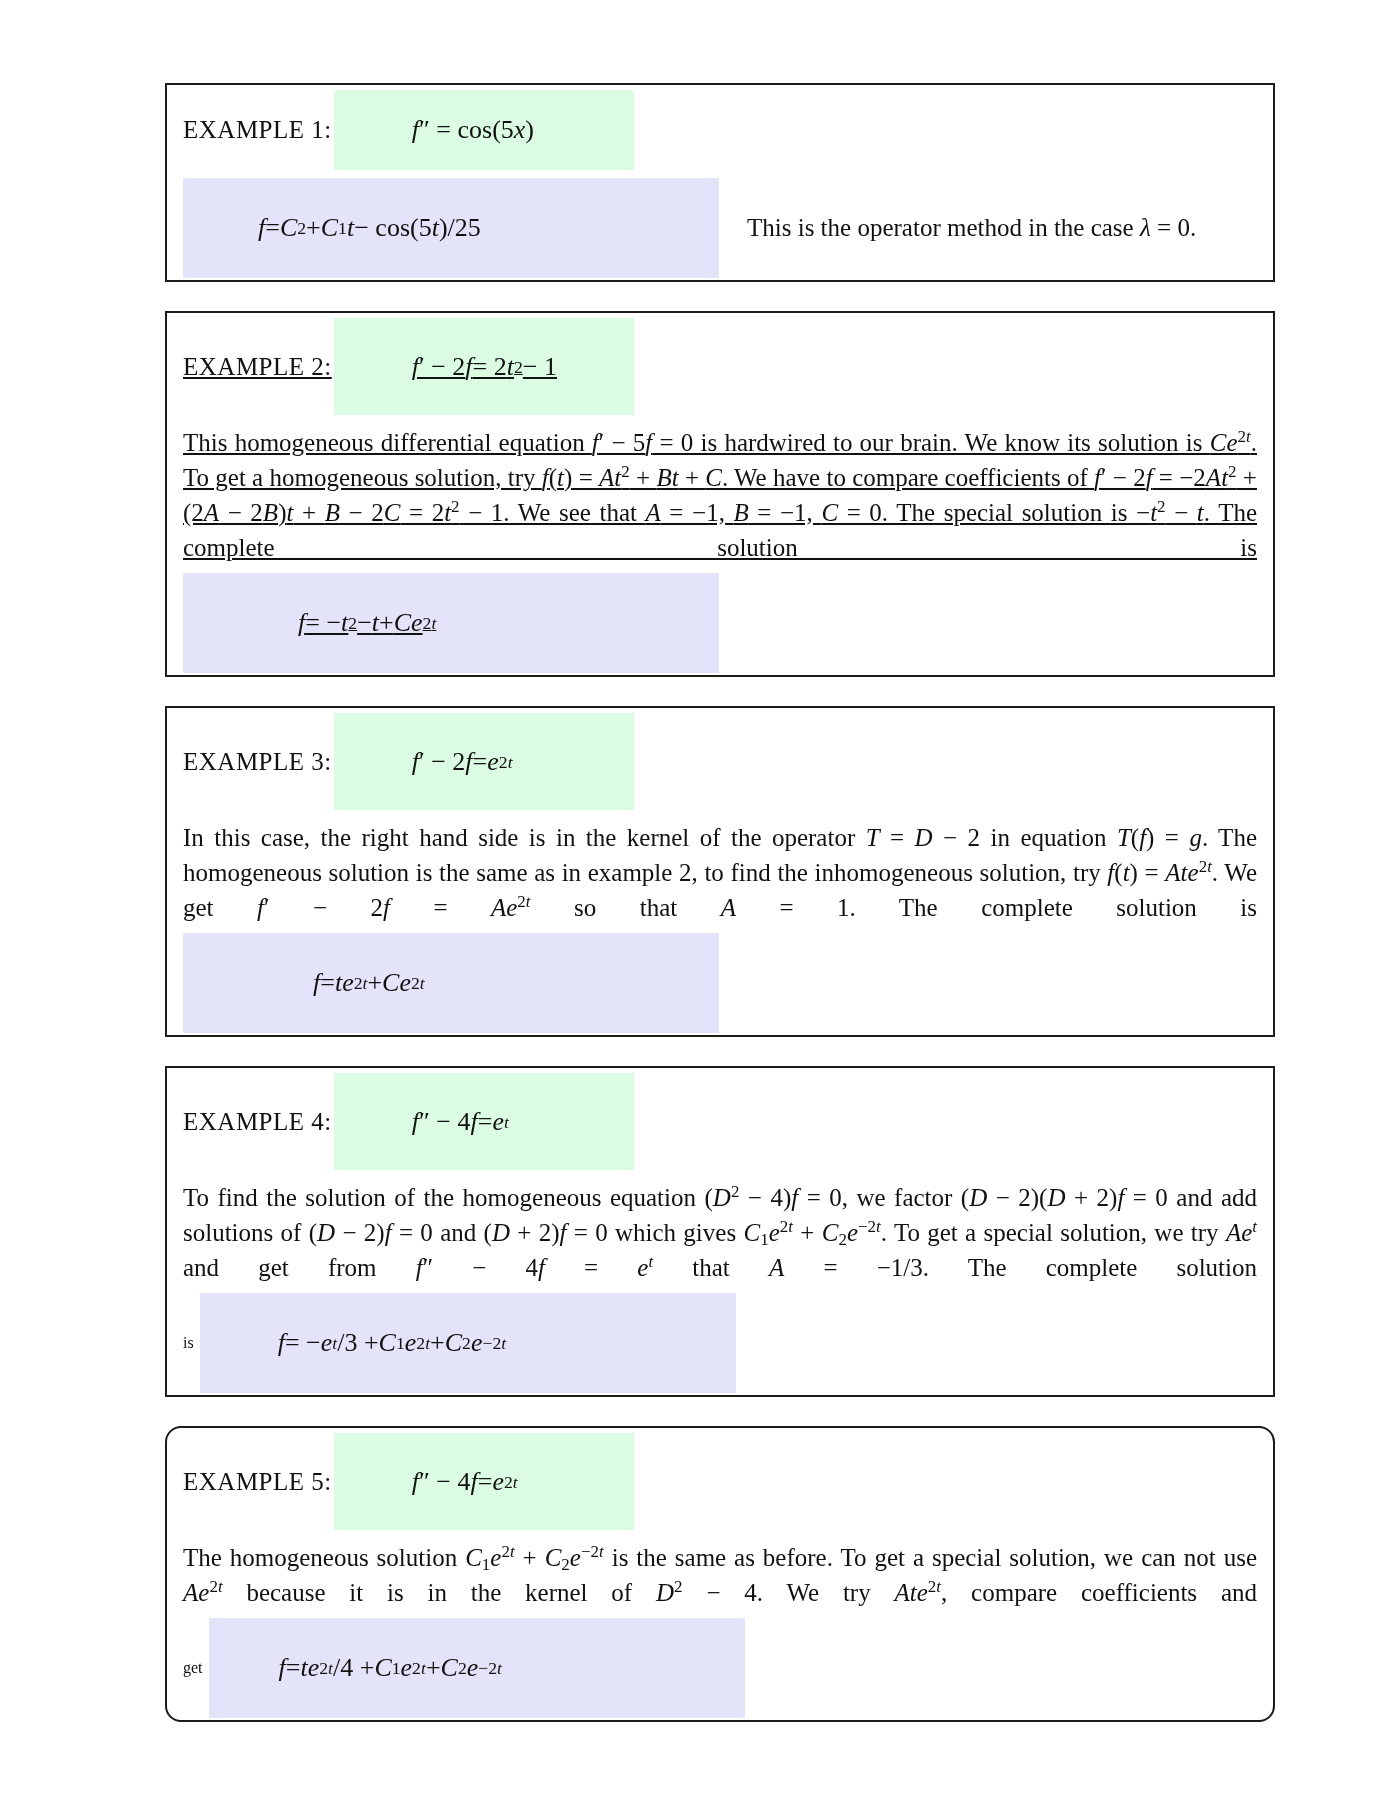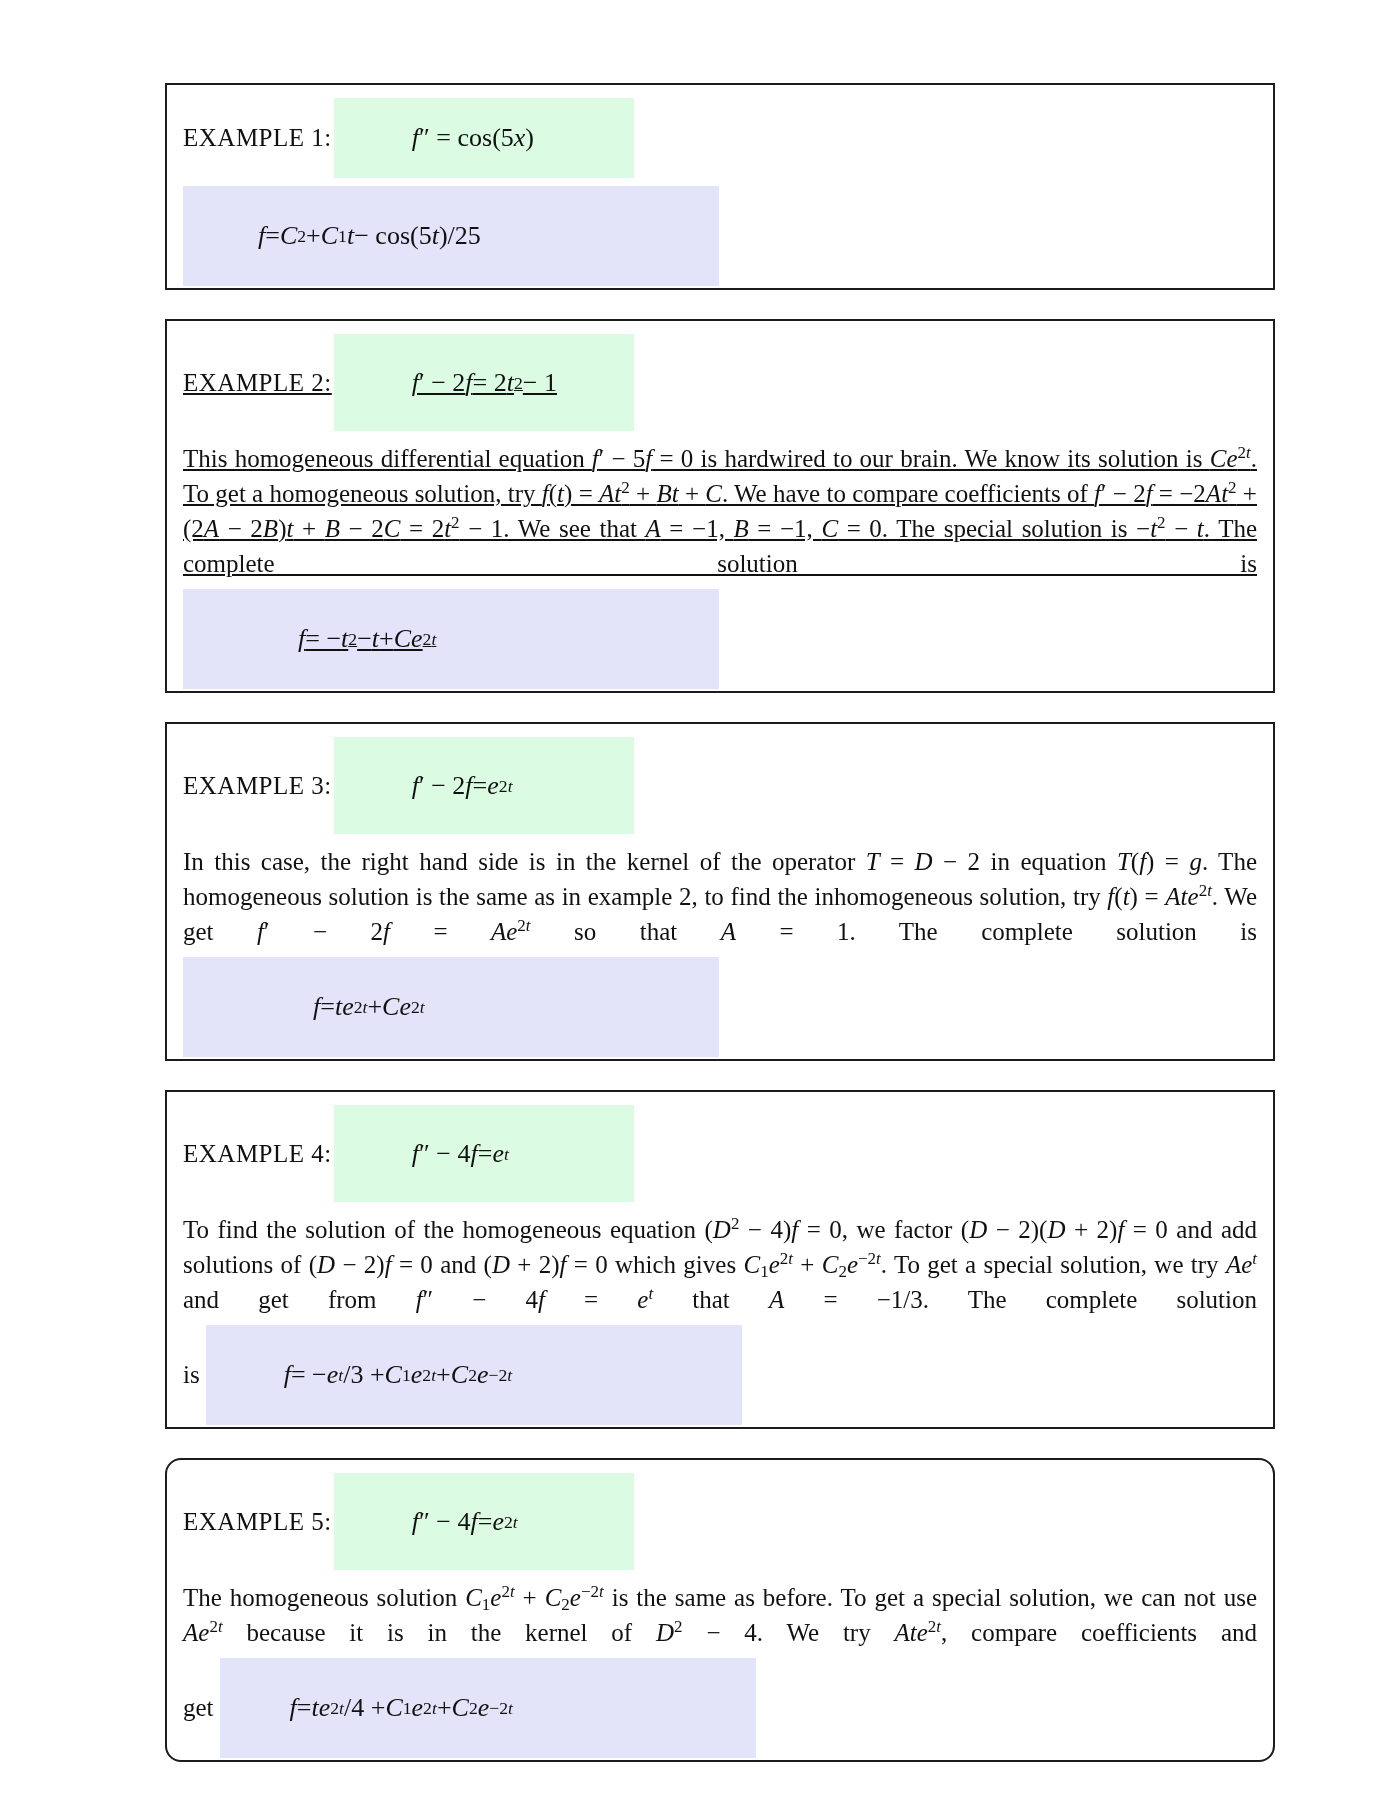--- a/index.html
+++ b/index.html
@@ -18,21 +18,21 @@
     position: absolute;
     left: 165px;
     top: 83px;
     width: 1110px;
   }
   .example-box {
     box-sizing: border-box;
     border: 2px solid #1c1c1c;
     background: #ffffff;
     margin-bottom: 29px;
-    padding: 8px 0 2px 0;
+    padding: 0 0 2px 0;
   }
   .box-header {
     display: flex;
     align-items: center;
     margin: 5px 16px 0 16px;
   }
   .example-label {
     display: inline-block;
     min-width: 128px;
     font-size: 25px;
@@ -57,21 +57,21 @@
     line-height: 35px;
     text-align: justify;
     text-align-last: justify;
   }
   .box-solution {
     display: flex;
     align-items: center;
     margin: 8px 16px 0 16px;
   }
   .solution-prefix {
-    font-size: 25px;
+    font-size: 16px;
     margin-right: 6px;
   }
   .solution-prefix:empty { display: none; margin: 0; }
   .eq-purple {
     box-sizing: border-box;
     width: 536px;
     height: 100px;
     display: flex;
     align-items: center;
     padding-left: 75px;
@@ -103,20 +103,21 @@
 <div class="doc">
 
   <div class="example-box" style="border-color: rgb(28, 28, 28);">
     <div class="box-header">
       <span class="example-label">EXAMPLE 1:</span>
       <span class="eq-green" style="background: rgb(219, 252, 227);"><i>f</i>″ = cos(5<i>x</i>)</span>
     </div>
     <div class="box-solution">
 
       <span class="eq-purple" style="background: rgb(227, 227, 249);"><i>f</i> = <i>C</i><sub>2</sub> + <i>C</i><sub>1</sub><i>t</i> − cos(5<i>t</i>)/25</span>
+      <span class="solution-suffix">This is the operator method in the case <i>λ</i> = 0.</span>
     </div>
   </div>
 
   <div class="example-box" style="border-color: rgb(28, 28, 28); text-decoration: underline;">
     <div class="box-header">
       <span class="example-label">EXAMPLE 2:</span>
       <span class="eq-green" style="background: rgb(219, 252, 227);"><i>f</i>′ − 2<i>f</i> = 2<i>t</i><sup>2</sup> − 1</span>
     </div>
     <div class="box-body">This homogeneous differential equation <i>f</i>′ − 5<i>f</i> = 0 is hardwired to our brain. We know its solution is <i>Ce</i><sup>2<i>t</i></sup>. To get a homogeneous solution, try <i>f</i>(<i>t</i>) = <i>At</i><sup>2</sup> + <i>Bt</i> + <i>C</i>. We have to compare coefficients of <i>f</i>′ − 2<i>f</i> = −2<i>At</i><sup>2</sup> + (2<i>A</i> − 2<i>B</i>)<i>t</i> + <i>B</i> − 2<i>C</i> = 2<i>t</i><sup>2</sup> − 1. We see that <i>A</i> = −1, <i>B</i> = −1, <i>C</i> = 0. The special solution is −<i>t</i><sup>2</sup> − <i>t</i>. The complete solution is</div>
     <div class="box-solution">

